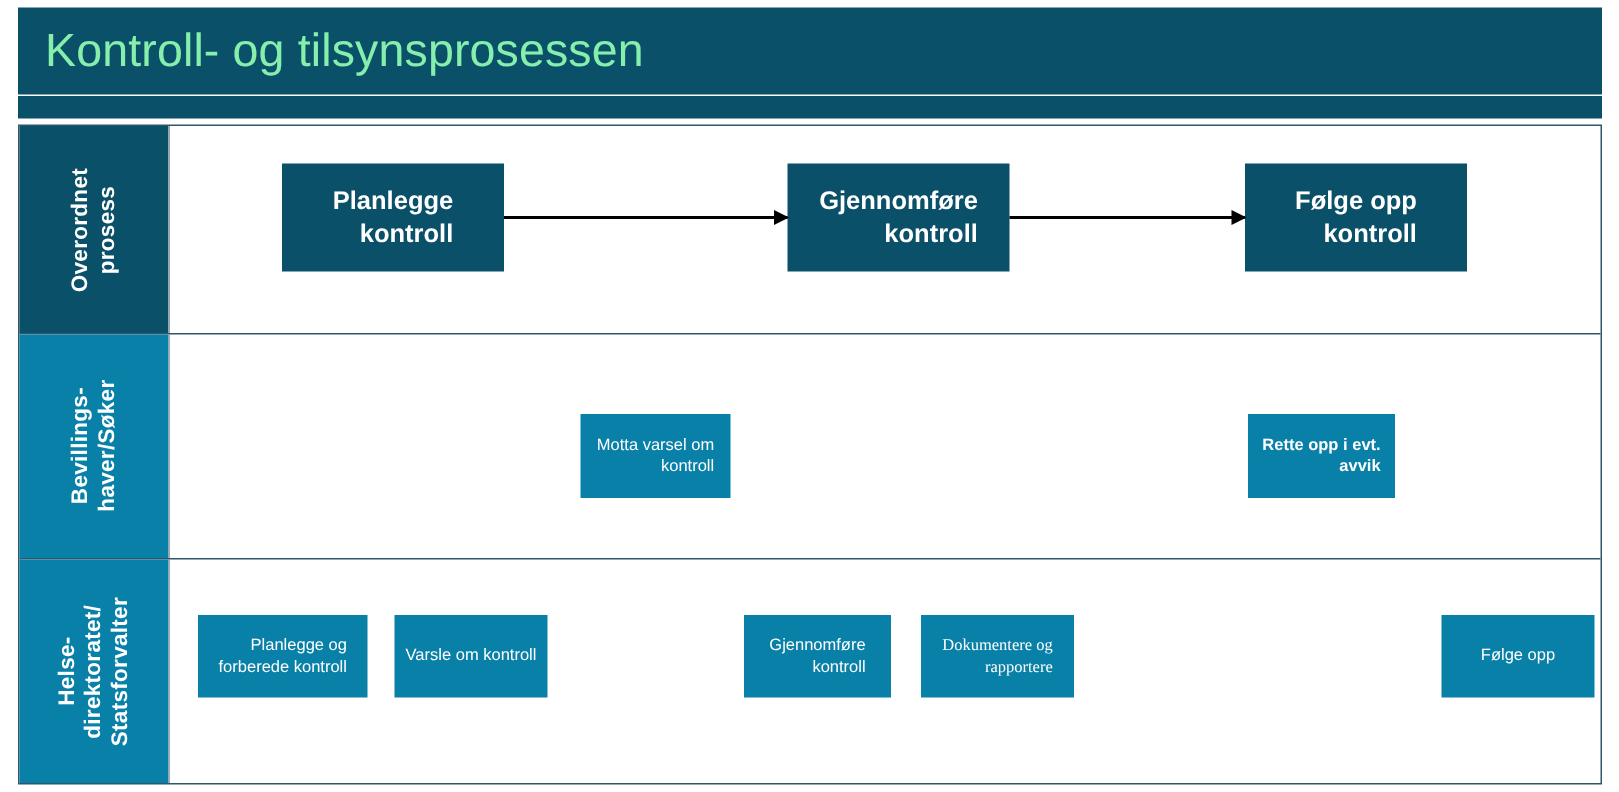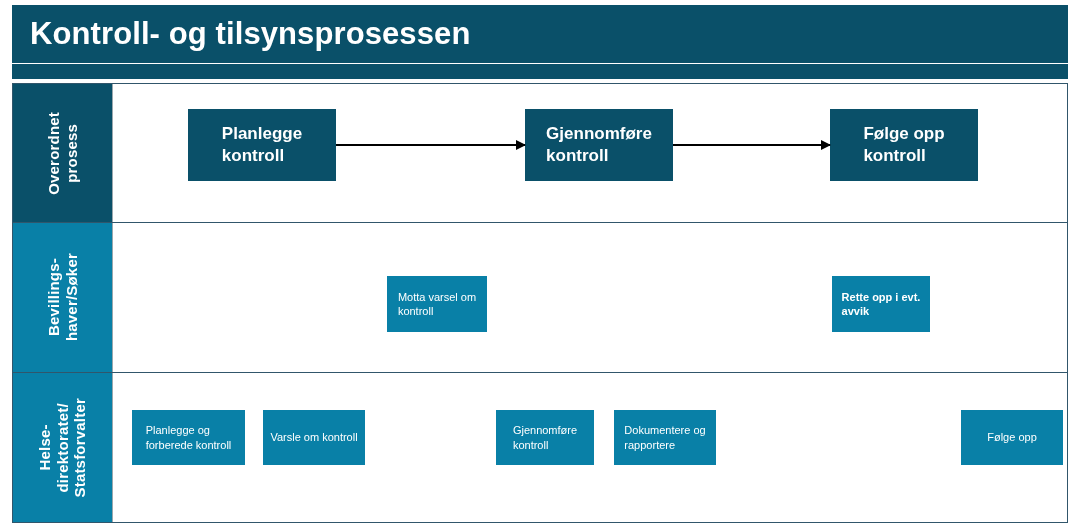--- a/index.html
+++ b/index.html
@@ -30,23 +30,23 @@
     width: 1056px;
     height: 58px;
     background: #0a5069;
     box-sizing: border-box;
   }
   .title-text {
     position: absolute;
     left: 18px;
     top: 50%;
     transform: translateY(-50%);
-    color: #ffffff;
+    color: #86efac;
     font-size: 31px;
-    font-weight: 700;
+    font-weight: 400;
     letter-spacing: 0.1px;
     white-space: nowrap;
   }
   .title-strip {
     position: absolute;
     left: 12px;
     top: 64px;
     width: 1056px;
     height: 15px;
     background: #0a5069;
@@ -110,21 +110,21 @@
     bottom: 0;
   }
 
   
   .node {
     position: absolute;
     box-sizing: border-box;
     display: flex;
     align-items: center;
     justify-content: center;
-    text-align: left;
+    text-align: right;
     color: #ffffff;
     white-space: pre-line;
   }
   .node.primary {
     background: #0a5069;
     font-size: 17px;
     font-weight: bold;
     line-height: 1.28;
   }
   .node.sub {
@@ -205,20 +205,20 @@
         <div class="lane-label-text">Helse-
 direktoratet/
 Statsforvalter</div>
       </div>
       <div class="lane-body">
         <div class="node sub" style="left:18px; top:37px; width:113px; height:55px;">Planlegge og
 forberede kontroll</div>
         <div class="node sub" style="left:149px; top:37px; width:102px; height:55px;">Varsle om kontroll</div>
         <div class="node sub" style="left:382px; top:37px; width:98px; height:55px;">Gjennomføre
 kontroll</div>
-        <div class="node sub" style="left:500px; top:37px; width:102px; height:55px;">Dokumentere og
+        <div class="node sub" style="left:500px; top:37px; width:102px; height:55px;font-family:Liberation Serif, serif;">Dokumentere og
 rapportere</div>
         <div class="node sub" style="left:847px; top:37px; width:102px; height:55px;">Følge opp</div>
       </div>
     </div>
 
   </div>
 </div>
 
 </body></html>

